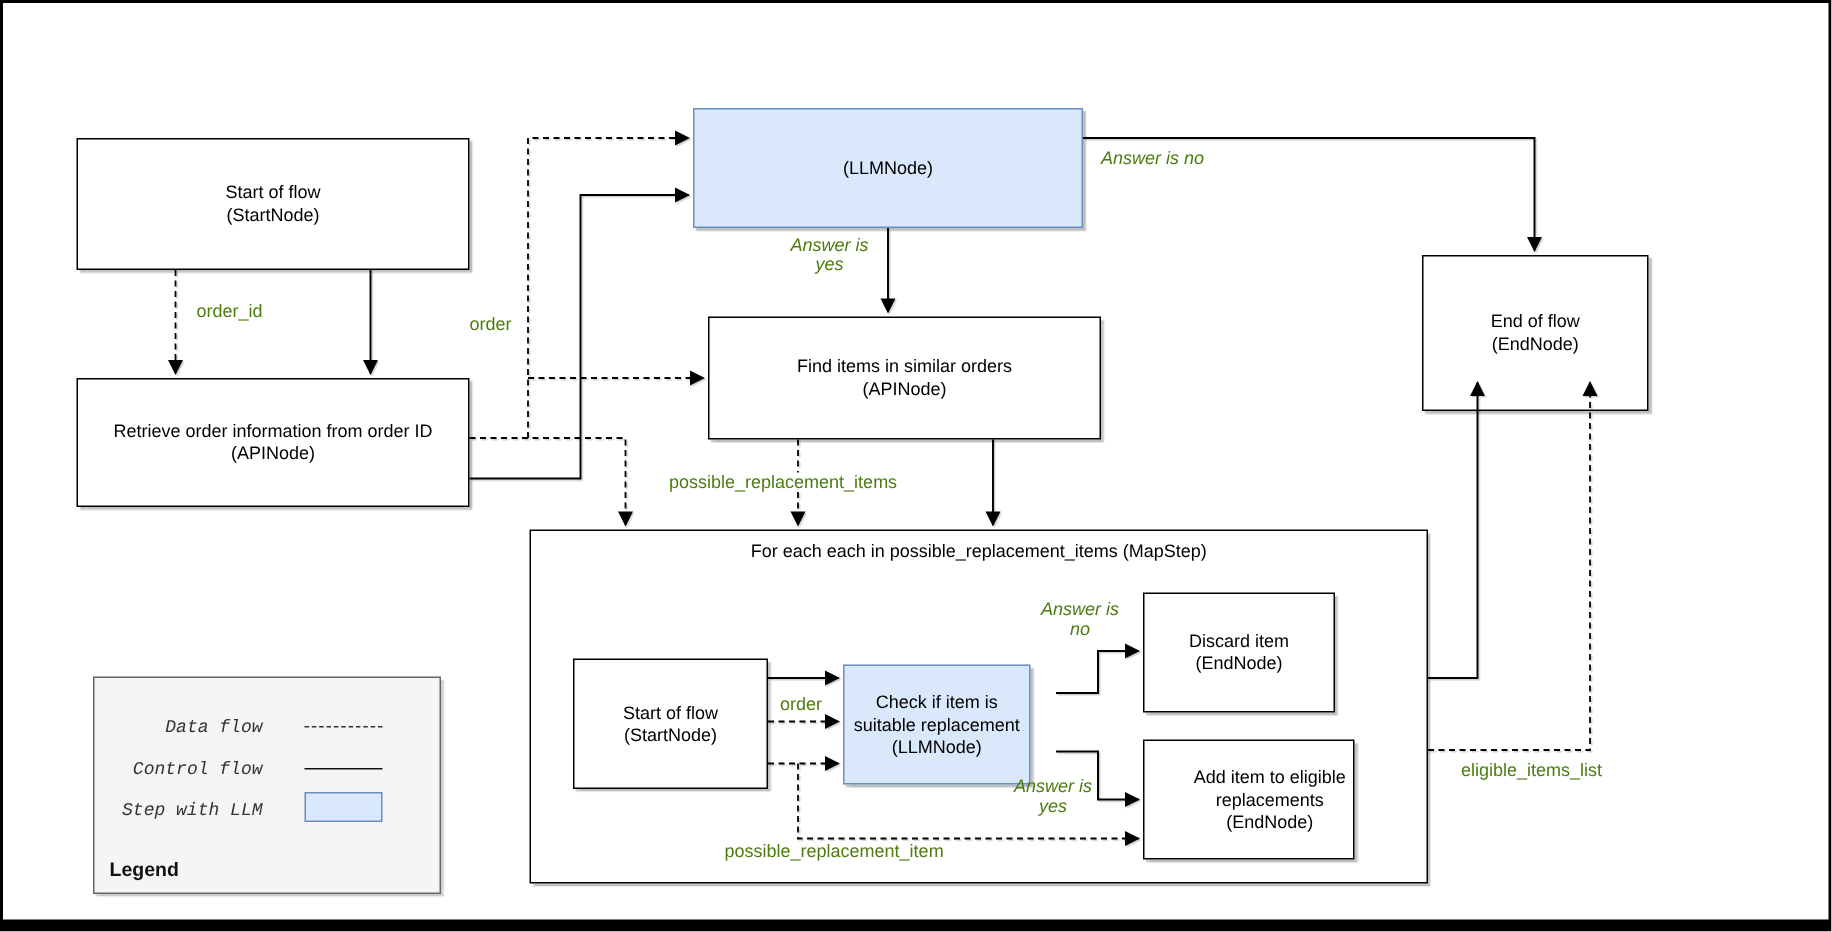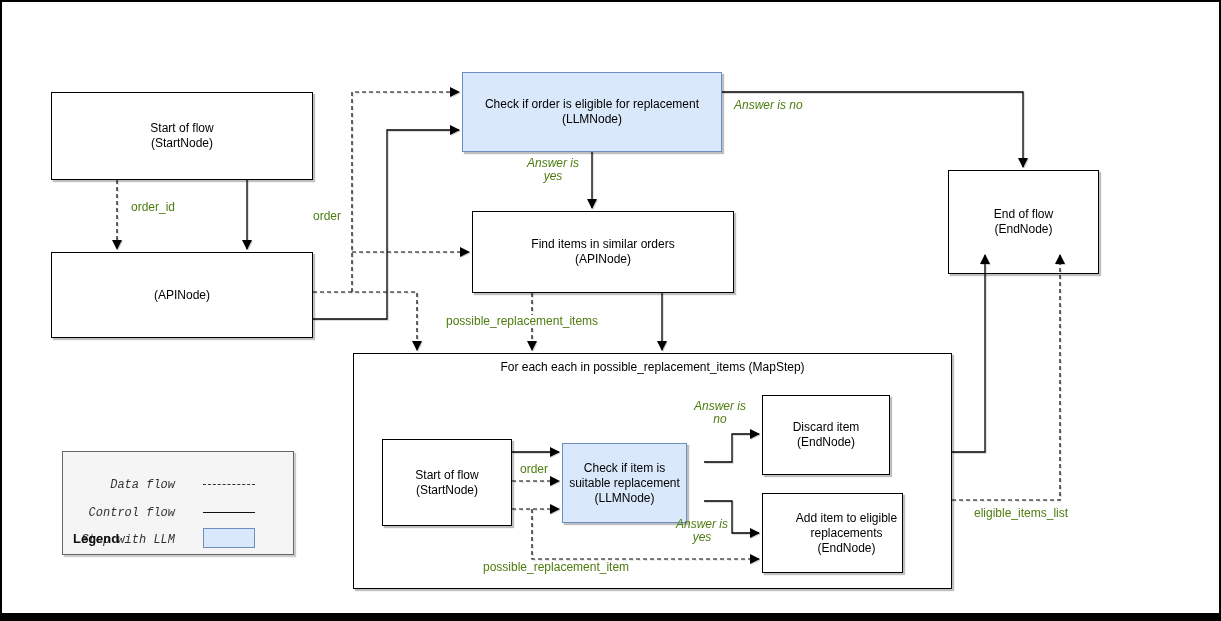--- a/index.html
+++ b/index.html
@@ -15,46 +15,46 @@
         box-shadow:2px 2px 1px rgba(0,0,0,0.25);}
   .container-title{position:absolute;top:6px;left:0;width:100%;text-align:center;
         font-size:12px;color:#000;}
   svg.edges{position:absolute;left:0;top:0;pointer-events:none;
         filter:drop-shadow(1px 1px 0px rgba(0,0,0,0.18));}
   .edge-label{position:absolute;font-size:12px;color:#4d7c0f;background:#fff;
         white-space:nowrap;line-height:13px;padding:0 1px;}
   .edge-label.italic{font-style:italic;}
   .edge-label.wrap{white-space:normal;text-align:center;}
   
-  #legend{position:absolute;left:60px;top:449px;width:232px;height:104px;box-sizing:border-box;
+  #legend{position:absolute;left:60px;top:449px;width:232px;height:145px;box-sizing:border-box;
         background:#f5f5f5;border:1px solid #666;box-shadow:2px 2px 1px rgba(0,0,0,0.2);}
   .legend-label{position:absolute;left:0;width:112px;text-align:right;
         font-family:"Liberation Mono",monospace;font-style:italic;font-size:12px;color:#333;}
   .legend-sample{position:absolute;left:140px;width:52px;}
   .sample-dashed{border-top:1.5px dashed #333;height:0;}
   .sample-solid{border-top:1.5px solid #111;height:0;}
   .sample-llm{height:20px;background:var(--llm-fill,#dae8fc);border:1px solid var(--llm-border,#6c8ebf);box-sizing:border-box;}
   #legend-title{position:absolute;left:10px;bottom:8px;font-size:13px;font-weight:bold;color:#111;}
 </style>
 </head>
 <body>
 
 <div id="frame">
 
   <div class="node" style="left:49px;top:90px;width:262px;height:88px;">
     <div>Start of flow</div>
     <div>(StartNode)</div>
   </div>
 
   <div class="node" style="left:49px;top:250px;width:262px;height:86px;">
+    <div>Retrieve order information from order ID</div>
     <div>(APINode)</div>
   </div>
 
   <div class="node llm" style="left:460px;top:70px;width:260px;height:80px;">
-    <div>Check if order is eligible for replacement</div>
     <div>(LLMNode)</div>
   </div>
 
   <div class="node" style="left:470px;top:209px;width:262px;height:82px;">
     <div>Find items in similar orders</div>
     <div>(APINode)</div>
   </div>
 
   <div class="node" style="left:946px;top:168px;width:151px;height:104px;">
     <div>End of flow</div>

